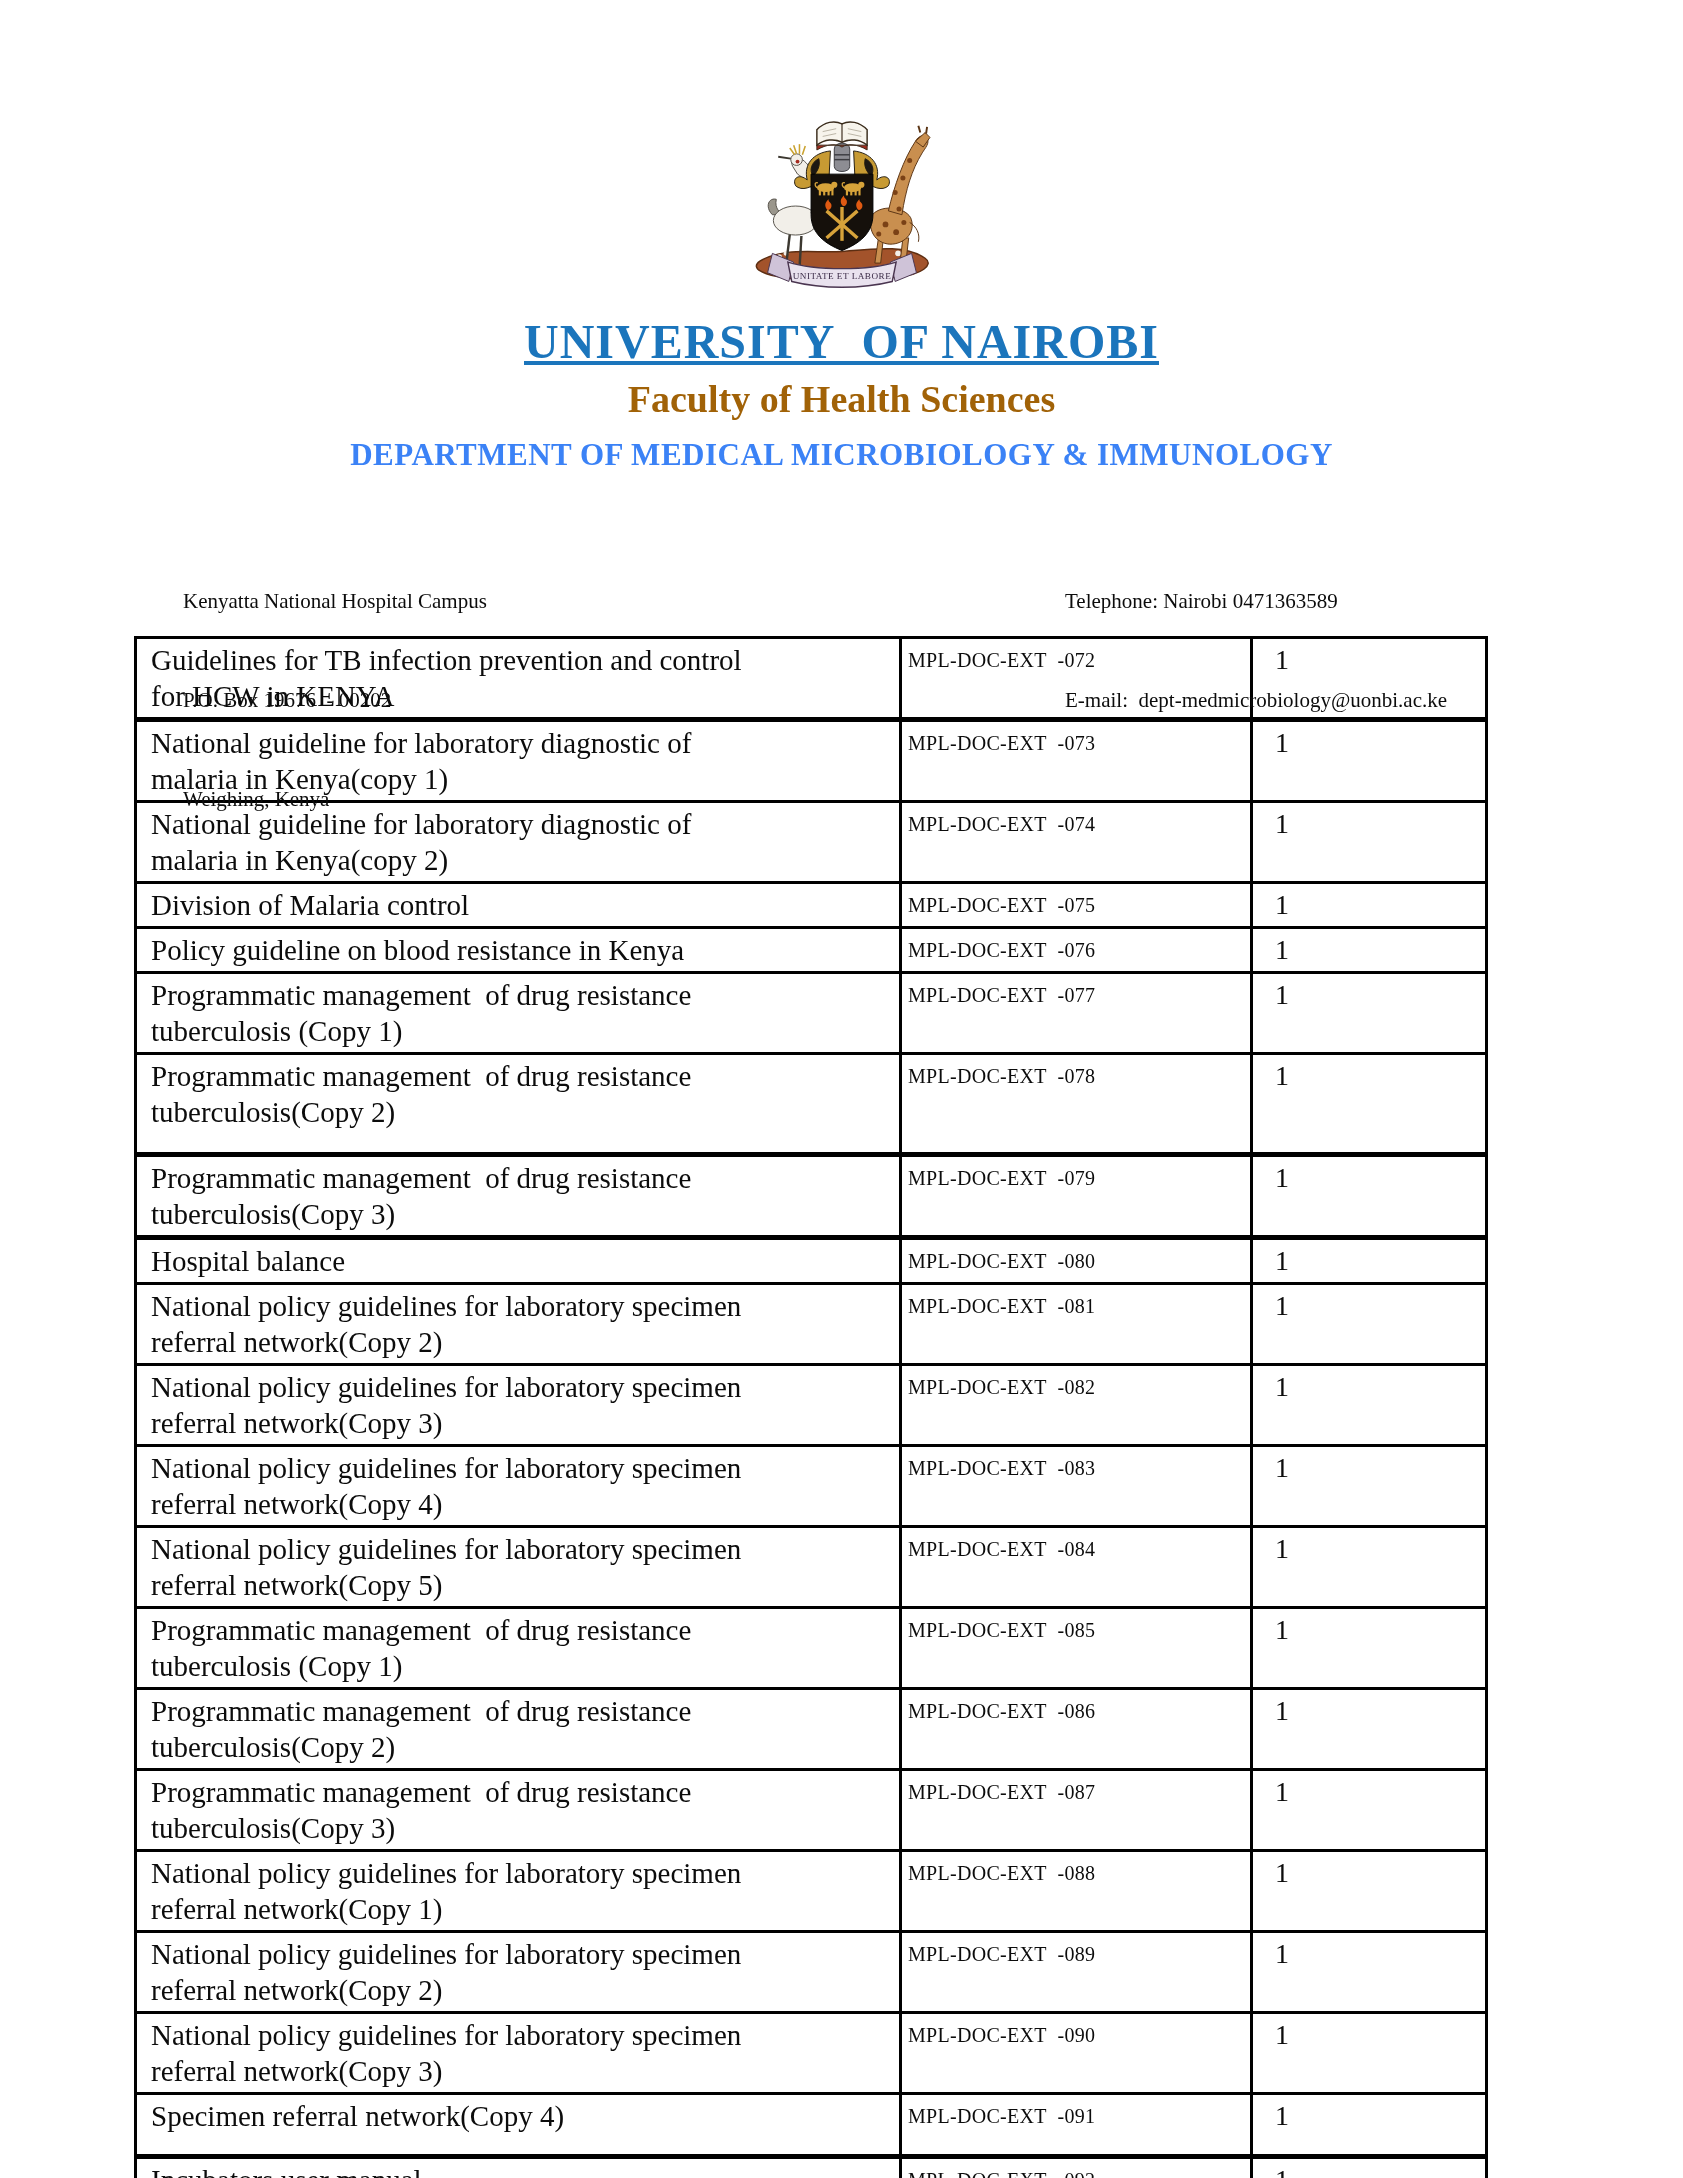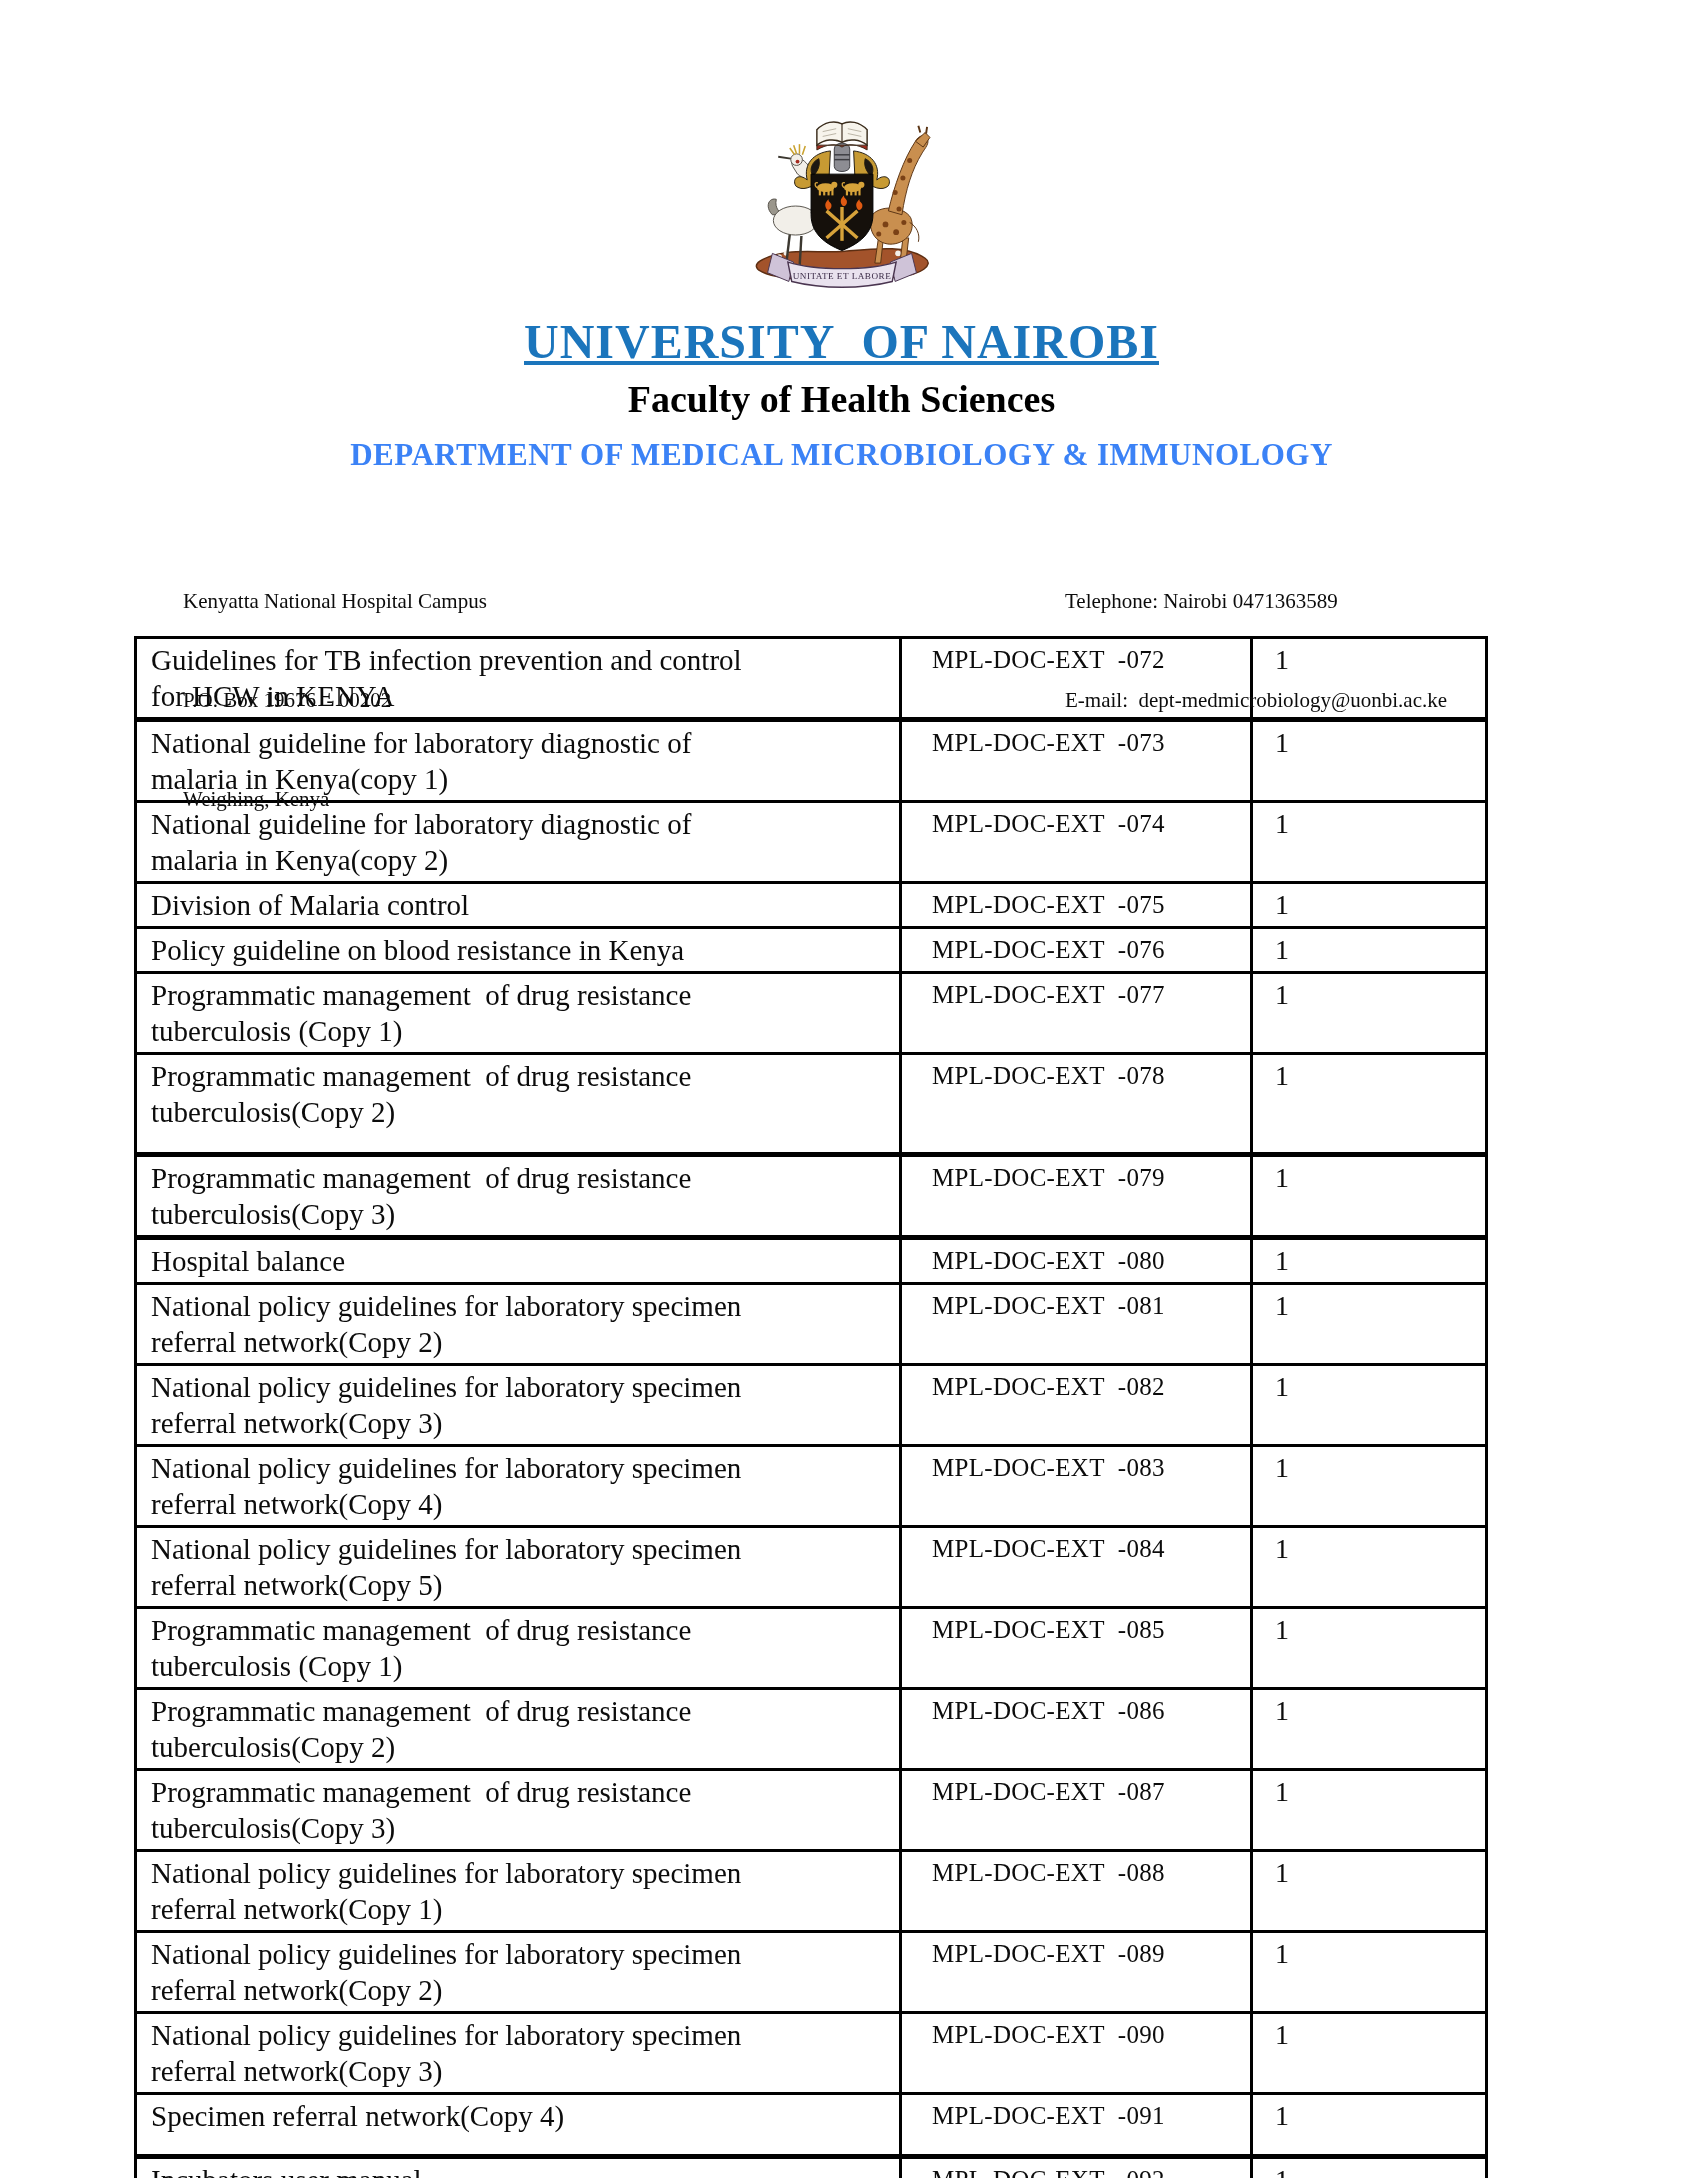--- a/index.html
+++ b/index.html
@@ -7,37 +7,37 @@
        font-family:"Liberation Serif","DejaVu Serif",serif;color:#0c0c0c;}
   .page{position:relative;width:1683px;height:2178px;background:#ffffff;}
 
   
   .crest{display:block;margin:91px auto 0;}
 
   
   .h-univ{margin:22px 0 0;text-align:center;font-size:48px;line-height:51px;
           font-weight:bold;color:#1b75bc;letter-spacing:1px;text-decoration:underline;}
   .h-fac{margin:10px 0 0;text-align:center;font-size:38px;line-height:44px;
-         font-weight:bold;color:#000000;}
+         font-weight:bold;color:#a16207;}
   .h-dept{margin:16px 0 0;text-align:center;font-size:31px;line-height:36px;
           font-weight:bold;color:#3b82f6;letter-spacing:0.5px;}
 
   
   .contact{position:relative;margin-top:46px;height:103px;font-size:21px;line-height:33px;}
   .contact .left{position:absolute;left:183px;top:0;}
   .contact .right{position:absolute;left:1065px;top:0;}
   .contact div{white-space:pre;}
 
   
   table.docs{border-collapse:collapse;margin:14px 0 0 134px;width:1351px;
              table-layout:fixed;}
   table.docs,table.docs td{border:3px solid #000;}
   td{vertical-align:top;padding:3px 12px;font-size:29px;line-height:36px;}
   td.desc{white-space:pre-line;padding-left:14px;margin-top:12px;}
-  td.code{font-size:25px;padding-left:30px;letter-spacing:0.3px;}
+  td.code{font-size:20px;padding-left:6px;letter-spacing:0.3px;}
   td.qty{font-size:28px;padding-left:22px;}
   col.c1{width:765px;} col.c2{width:351px;} col.c3{width:235px;}
   tr:nth-child(7) td{height:91px;}
   tr:nth-child(20) td{height:53px;}
   tr:nth-child(1) td,tr:nth-child(7) td,tr:nth-child(8) td,tr:nth-child(20) td{
       border-bottom-width:5px;}
 </style>
 </head>
 <body>
 

